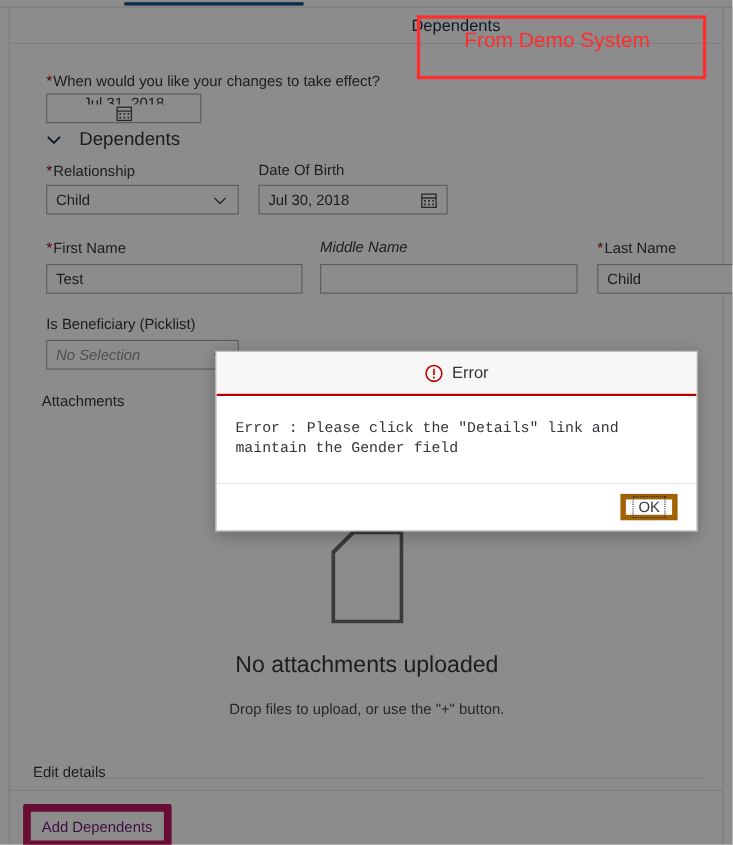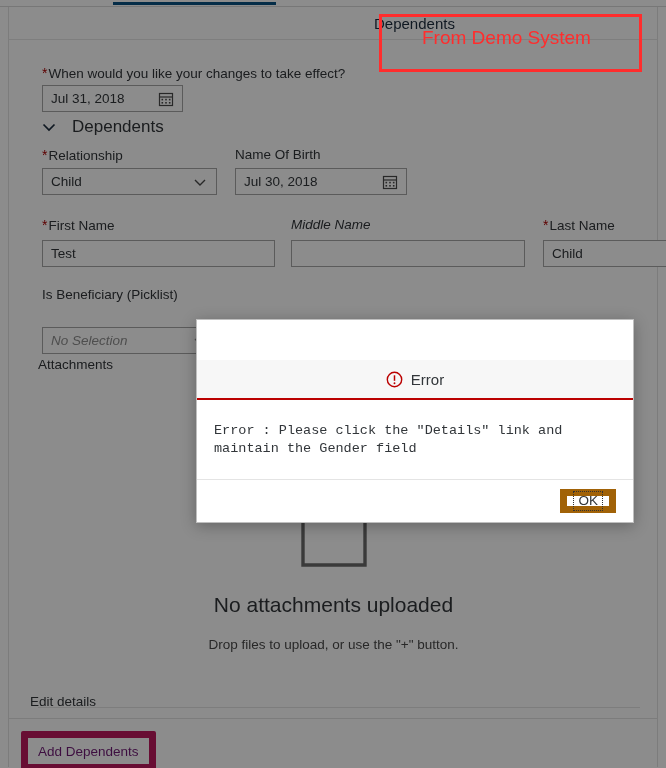--- a/index.html
+++ b/index.html
@@ -96,21 +96,20 @@
     border: 1px solid #a6a6a6;
     font-size: 13.5px;
     color: #32363a;
     display: flex;
     align-items: center;
     padding: 0 8px;
   }
   .field.placeholder {
     color: #8f8f8f;
     font-style: italic;
-    margin-top: 18px;
   }
   .field .val { flex: 1; overflow: hidden; white-space: nowrap; }
 
   .fld-icon {
     width: 16px; height: 16px;
     flex: none;
     display: block;
   }
 
   
@@ -225,21 +224,20 @@
     box-sizing: border-box;
   }
   .dlg-header {
     height: 38px;
     background: #f7f7f7;
     border-bottom: 2px solid #bb0000;
     display: flex;
     align-items: center;
     justify-content: center;
     gap: 8px;
-    margin-top: 40px;
   }
   .dlg-title {
     font-size: 15px;
     color: #32363a;
   }
   .dlg-body {
     padding: 22px 16px 22px 17px;
     font-size: 13.5px;
     color: #32363a;
     border-bottom: 1px solid #e4e4e4;
@@ -251,21 +249,21 @@
     display: flex;
     align-items: center;
     justify-content: flex-end;
     padding-right: 17px;
   }
   .btn-ok {
     min-width: 28px;
     height: 24px;
     padding: 0 6px;
     background: #ffffff;
-    border: 7px solid #a16207;
+    border: 5px solid #a16207;
     font-size: 13.5px;
     color: #32363a;
     font-family: "Liberation Sans", sans-serif;
     display: flex;
     align-items: center;
     justify-content: flex-end;
   }
   .btn-ok .inner {
     border: 1px dotted #333;
     padding: 0 4px;
@@ -282,21 +280,21 @@
   </div>
 
   <div class="page-header">
     <div class="header-title">Dependents</div>
   </div>
 
   <div class="card">
 
     <div class="form-label" style="left:33px; top:25px;"><span class="req-star">*</span><span>When would you like your changes to take effect?</span></div>
 
-    <div class="field" style="left:33px; top:45px; width:141px;">
+    <div class="field" style="left:33px; top:45px; width:141px;flex-direction:column;">
       <span class="val">Jul 31, 2018</span>
       <svg class="fld-icon" viewBox="0 0 16 16">
         <rect x="1.5" y="2.5" width="13" height="12" fill="none" stroke="#4a4a4a" stroke-width="1.2"></rect>
         <line x1="1.5" y1="6" x2="14.5" y2="6" stroke="#4a4a4a" stroke-width="1.2"></line>
         <rect x="3.5" y="7.8" width="1.6" height="1.6" fill="#4a4a4a"></rect>
         <rect x="7.2" y="7.8" width="1.6" height="1.6" fill="#4a4a4a"></rect>
         <rect x="10.9" y="7.8" width="1.6" height="1.6" fill="#4a4a4a"></rect>
         <rect x="3.5" y="11" width="1.6" height="1.6" fill="#4a4a4a"></rect>
         <rect x="7.2" y="11" width="1.6" height="1.6" fill="#4a4a4a"></rect>
         <rect x="10.9" y="11" width="1.6" height="1.6" fill="#4a4a4a"></rect>
@@ -311,21 +309,21 @@
     </div>
 
     <div class="form-label" style="left:33px; top:107px;"><span class="req-star">*</span><span>Relationship</span></div>
     <div class="field" style="left:33px; top:128px; width:175px;">
       <span class="val">Child</span>
       <svg class="fld-icon" viewBox="0 0 16 16">
         <polyline points="3,6 8,11 13,6" fill="none" stroke="#4a4a4a" stroke-width="1.4"></polyline>
       </svg>
     </div>
 
-    <div class="form-label" style="left:226px; top:107px;"><span>Name Of Birth</span></div>
+    <div class="form-label" style="left:226px; top:107px;"><span>Date Of Birth</span></div>
     <div class="field" style="left:226px; top:128px; width:172px;">
       <span class="val">Jul 30, 2018</span>
       <svg class="fld-icon" viewBox="0 0 16 16">
         <rect x="1.5" y="2.5" width="13" height="12" fill="none" stroke="#4a4a4a" stroke-width="1.2"></rect>
         <line x1="1.5" y1="6" x2="14.5" y2="6" stroke="#4a4a4a" stroke-width="1.2"></line>
         <rect x="3.5" y="7.8" width="1.6" height="1.6" fill="#4a4a4a"></rect>
         <rect x="7.2" y="7.8" width="1.6" height="1.6" fill="#4a4a4a"></rect>
         <rect x="10.9" y="7.8" width="1.6" height="1.6" fill="#4a4a4a"></rect>
         <rect x="3.5" y="11" width="1.6" height="1.6" fill="#4a4a4a"></rect>
         <rect x="7.2" y="11" width="1.6" height="1.6" fill="#4a4a4a"></rect>

